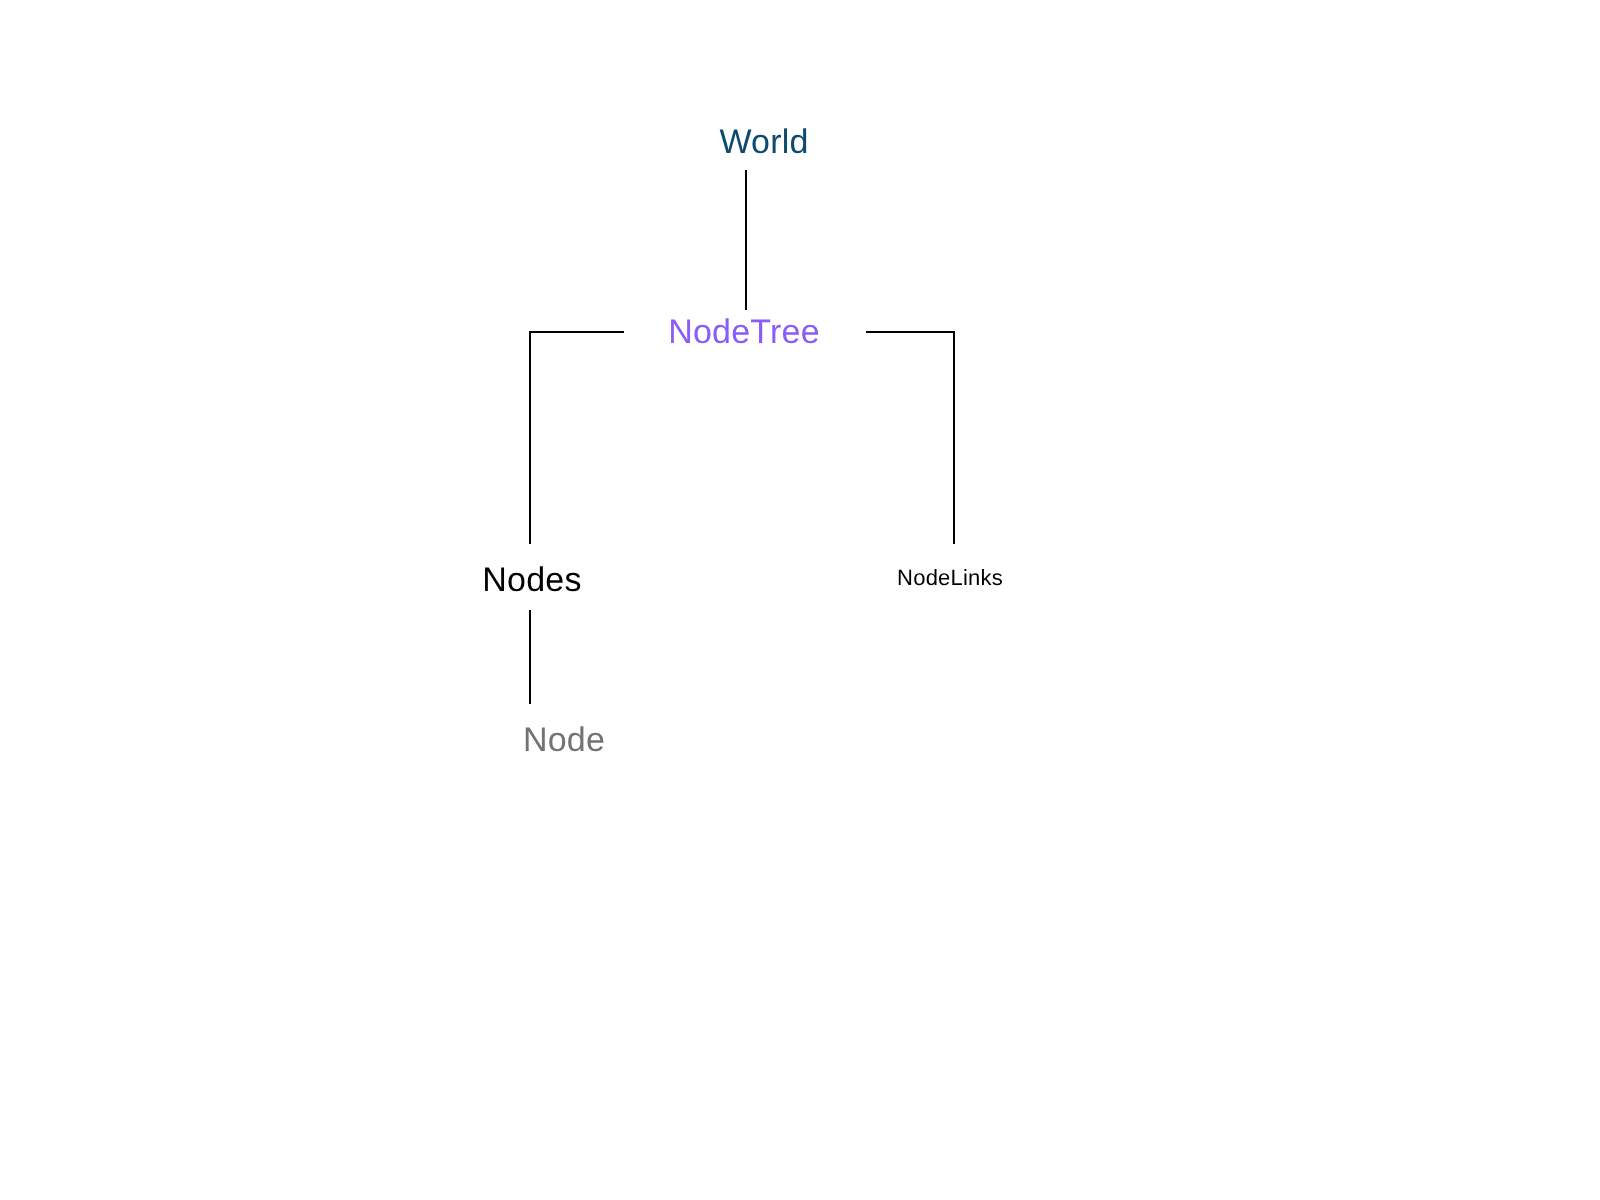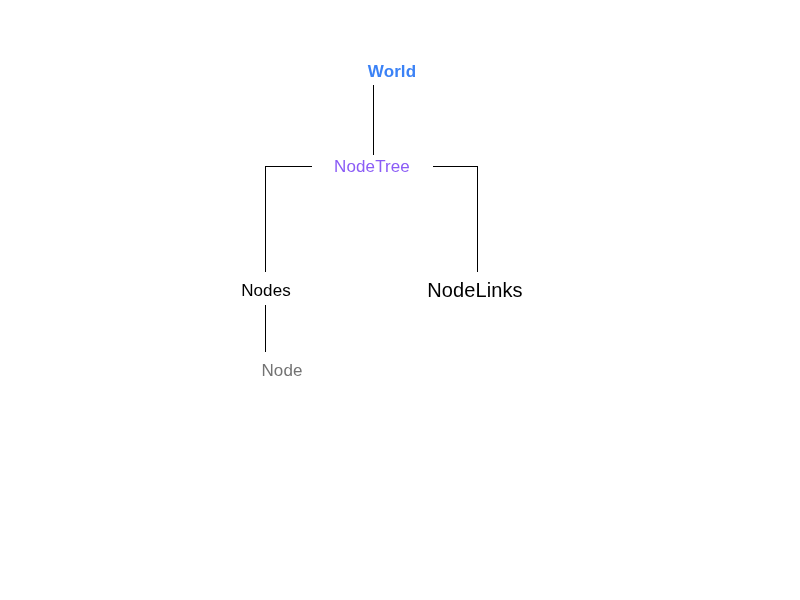--- a/index.html
+++ b/index.html
@@ -44,23 +44,23 @@
 
 <div id="diagram-canvas" style="background: rgb(255, 255, 255);">
 
   <svg id="edge-layer" viewBox="0 0 800 600" xmlns="http://www.w3.org/2000/svg" shape-rendering="crispEdges">
     <path fill="none" stroke="#000000" stroke-width="1" d="M 373 85 L 373 155"></path>
     <path fill="none" stroke="#000000" stroke-width="1" d="M 312 166 L 265 166 L 265 272"></path>
     <path fill="none" stroke="#000000" stroke-width="1" d="M 433 166 L 477 166 L 477 272"></path>
     <path fill="none" stroke="#000000" stroke-width="1" d="M 265 305 L 265 352"></path>
   </svg>
 
-  <div class="node-label" id="label-world" style="left: 392px; top: 71px; font-size: 17px; color: #3b82f6; font-weight: bold;">World</div>
+  <div class="node-label" id="label-world" style="left: 382px; top: 71px; font-size: 17px; color: #0c4a6e;">World</div>
 
   <div class="node-label" id="label-nodetree" style="left: 372px; top: 166px; font-size: 17px; color: #8b5cf6;">NodeTree</div>
 
   <div class="node-label" id="label-nodes" style="left: 266px; top: 290px; font-size: 17px; color: rgb(0, 0, 0); text-align: center;">Nodes</div>
 
-  <div class="node-label" id="label-nodelinks" style="left: 475px; top: 290px; font-size: 20px; color: rgb(0, 0, 0);">NodeLinks</div>
+  <div class="node-label" id="label-nodelinks" style="left: 475px; top: 290px; font-size: 11px; color: rgb(0, 0, 0);">NodeLinks</div>
 
   <div class="node-label" id="label-node" style="left: 282px; top: 370px; font-size: 17px; color: #737373;">Node</div>
 
 </div>
 
 </body></html>

